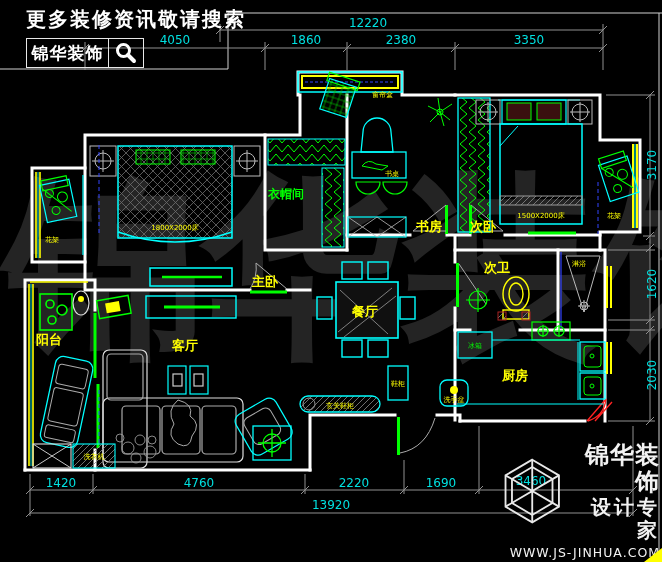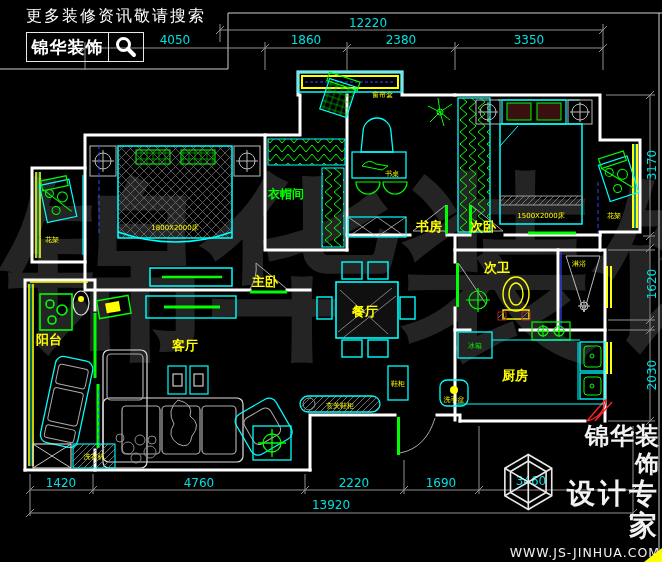--- a/index.html
+++ b/index.html
@@ -5,32 +5,32 @@
   html,body{margin:0;padding:0;background:#000;}
   #stage{position:relative;width:662px;height:562px;background:#000;overflow:hidden;
          font-family:"DejaVu Sans","Liberation Sans",sans-serif;}
   
   #watermark{position:absolute;top:168px;left:0;width:662px;display:flex;
              justify-content:space-between;padding:0 4px;box-sizing:border-box;
              font-size:198px;line-height:1;font-weight:bold;color:#242424;
              font-family:"DejaVu Serif","Liberation Serif",serif;z-index:1;pointer-events:none;}
   
   #header{position:absolute;top:6px;left:26px;z-index:3;color:#fff;}
-  #tagline{font-size:16px;font-weight:normal;letter-spacing:2px;
+  #tagline{font-size:20px;font-weight:bold;letter-spacing:2px;
            font-family:"DejaVu Serif","Liberation Serif",serif;}
   #brandbox{margin-top:5px;width:116px;height:28px;border:1px solid #e8e8e8;display:flex;align-items:stretch;}
   #brandname{flex:1;display:flex;align-items:center;justify-content:center;font-size:17px;font-weight:bold;
              font-family:"DejaVu Serif","Liberation Serif",serif;letter-spacing:1px;border-right:1px solid #e8e8e8;}
   #brandmag{width:34px;display:flex;align-items:center;justify-content:center;}
   
   #footer{position:absolute;right:2px;bottom:2px;width:160px;z-index:3;color:#f2f2f2;text-align:right;}
   #footer .row{display:flex;align-items:center;justify-content:flex-end;}
   #f-texts{margin-left:6px;font-family:"DejaVu Serif","Liberation Serif",serif;}
   #f-brand{font-size:24px;font-weight:bold;letter-spacing:1px;line-height:1.15;}
-  #f-slogan{font-size:28px;font-weight:bold;letter-spacing:3px;line-height:1.15;}
+  #f-slogan{font-size:20px;font-weight:bold;letter-spacing:3px;line-height:1.15;}
   #f-url{font-size:12.5px;font-weight:normal;letter-spacing:1px;margin-top:3px;
          font-family:"DejaVu Sans","Liberation Sans",sans-serif;}
   #plan{position:absolute;top:0;left:0;z-index:2;}
   #corner-triangle{position:absolute;right:0;bottom:0;width:0;height:0;z-index:4;
          border-left:18px solid transparent;border-bottom:14px solid #ffff00;}
   text{font-family:"DejaVu Sans","Liberation Sans",sans-serif;}
   .dim{fill:#00e0e0;font-size:12px;}
   .rlabel{fill:#ffff00;font-size:13px;font-weight:bold;}
   .rlabel-green{fill:#00ff00;font-size:12px;font-weight:bold;}
   .tiny{fill:#ffff00;font-size:7px;}

